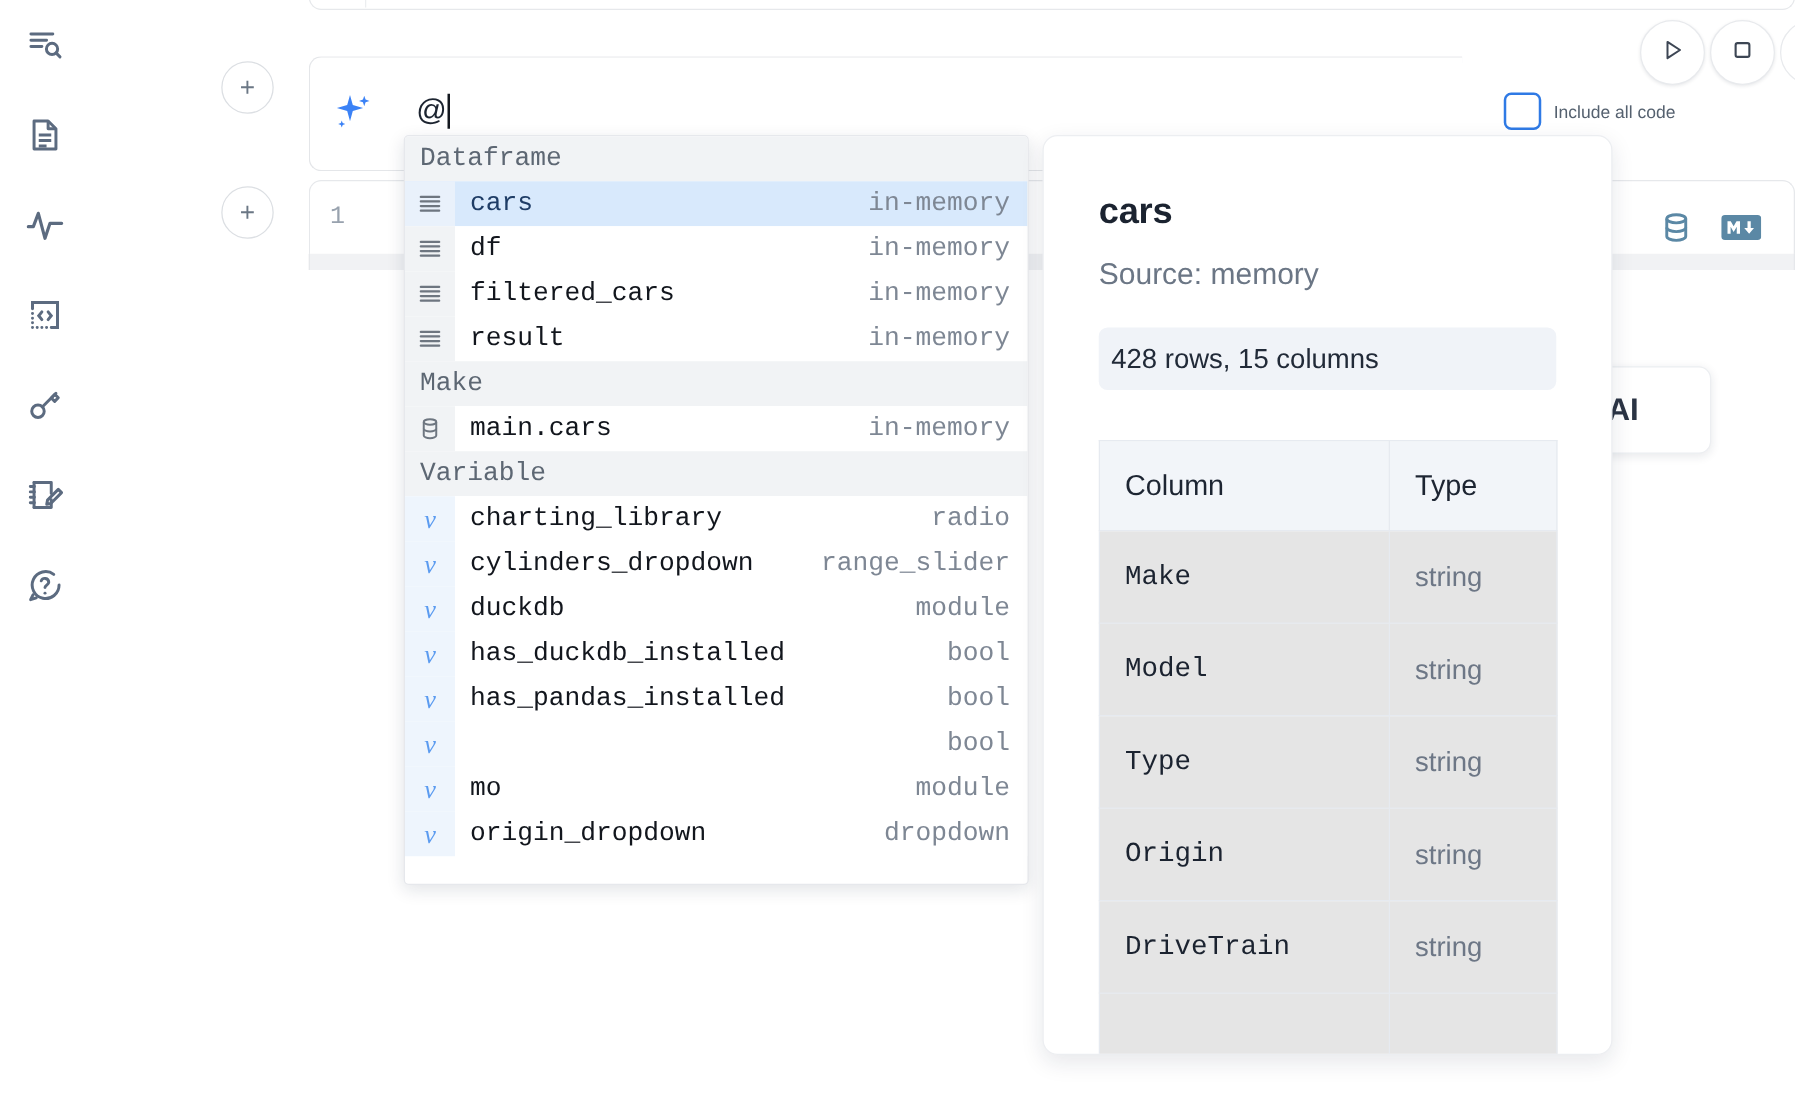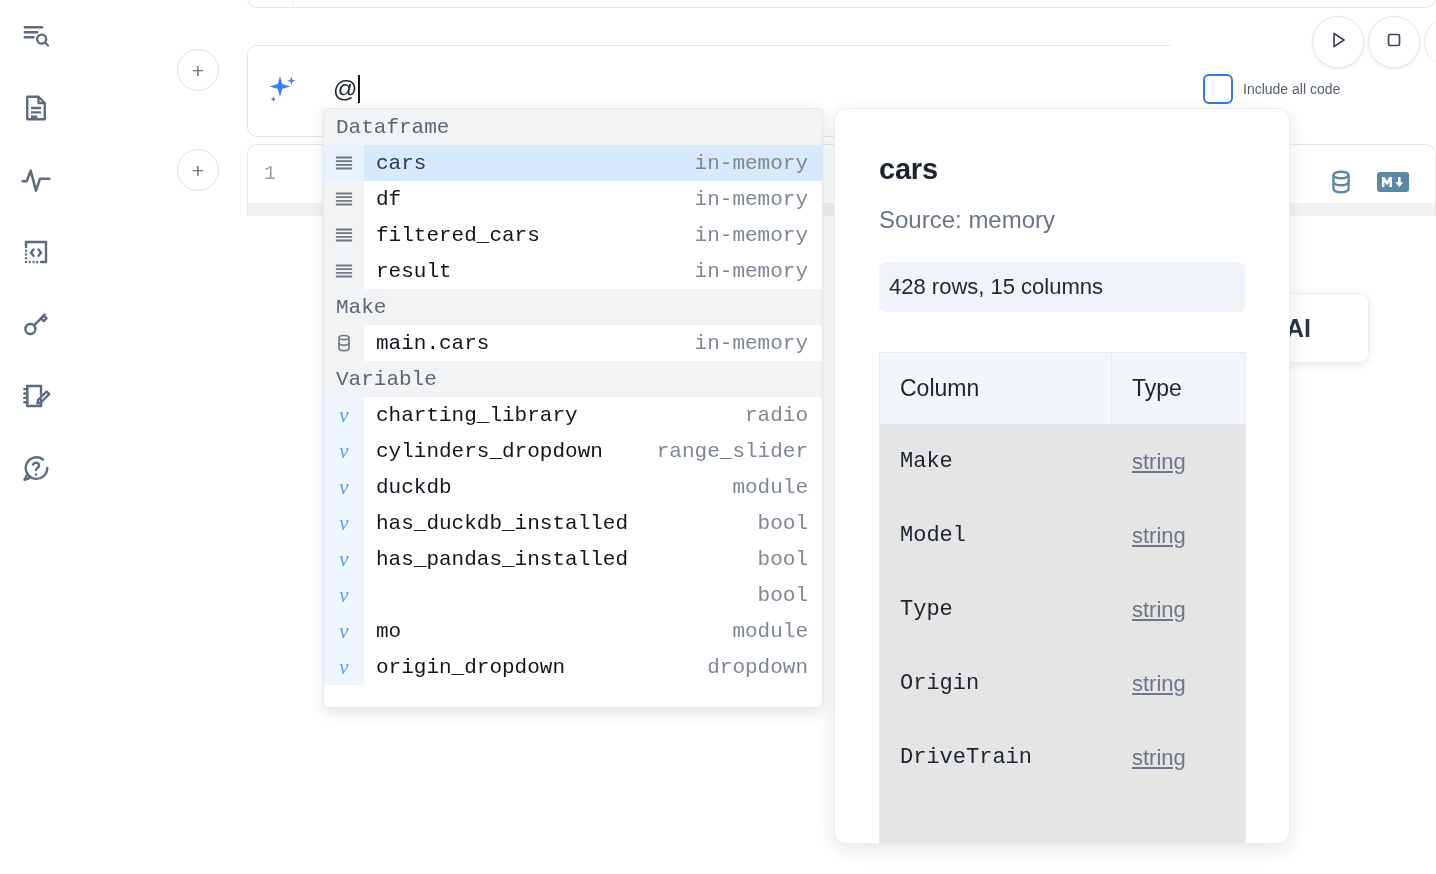--- a/index.html
+++ b/index.html
@@ -132,21 +132,21 @@
     font-size: 22px; color: #212a38;
   }
   .doc-tbl { margin-top: 40px; width: 366px; border-collapse: collapse; table-layout: fixed; }
   .doc-tbl th, .doc-tbl td { border: 1px solid #e6eaf0; text-align: left; }
   .doc-tbl th {
     background: #f2f5f9; height: 72px; padding: 0 20px;
     font-size: 23px; font-weight: 400; color: #1d2532;
   }
   .doc-tbl td { height: 74px; padding: 0 20px; background: #e5e5e5; }
   .doc-col { font-family: "Liberation Mono", monospace; font-size: 22px; color: #1b2330; }
-  .doc-type { font-size: 22px; color: #6d7786; text-decoration: underline; }
+  .doc-type { font-size: 22px; color: #6d7786; }
   .doc-tbl col.c1 { width: 232px; } .doc-tbl col.c2 { width: 134px; }
 
   
   .circ-edge { position: absolute; left: 1424px; top: 16px; width: 52px; height: 52px;
     border-radius: 50%; border: 1.5px solid #e8eaed; background: #fff; }
 </style>
 </head>
 <body>
 
 <div id="root">

